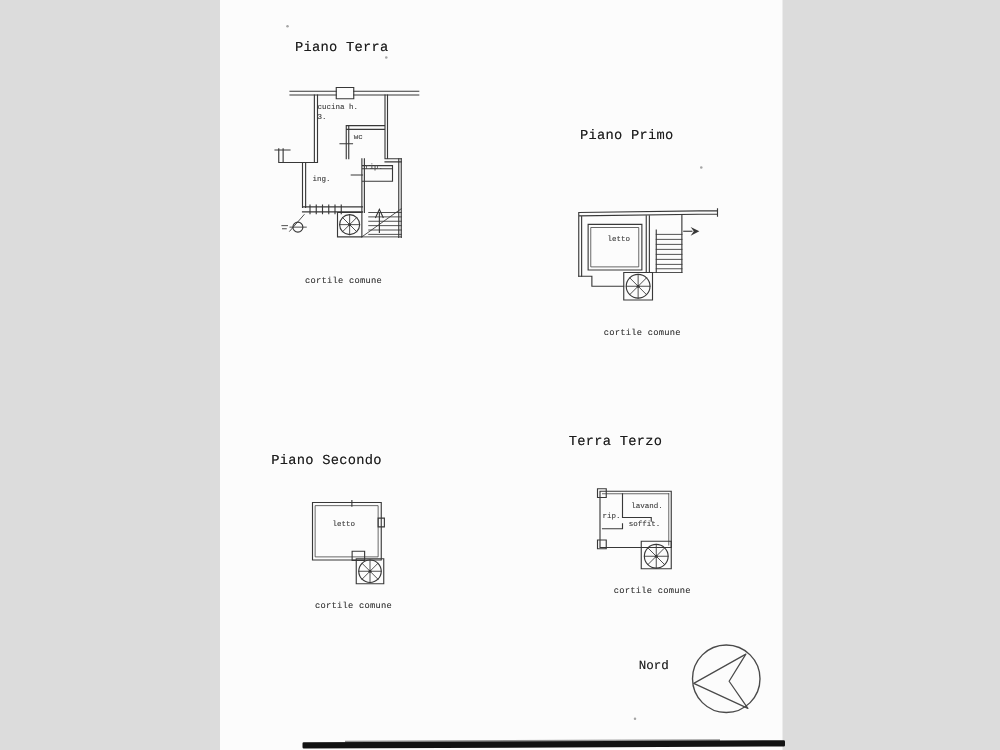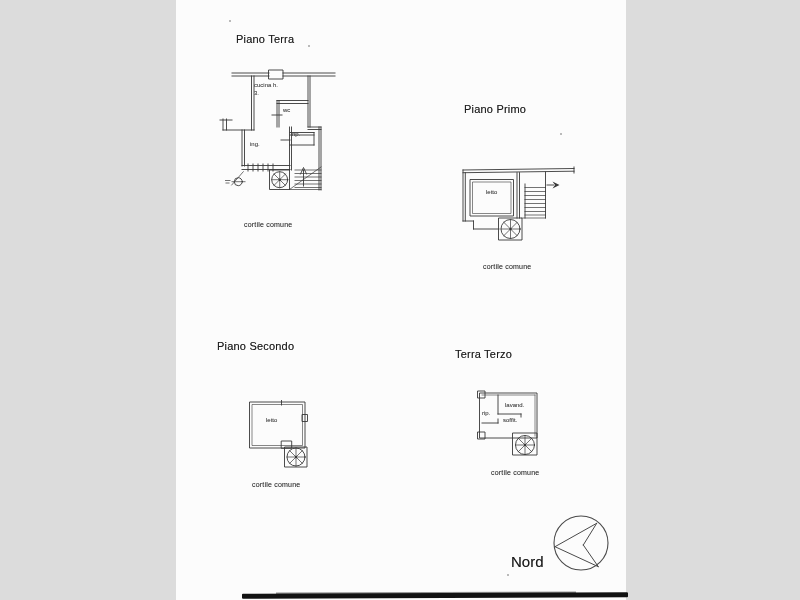--- a/index.html
+++ b/index.html
@@ -5,20 +5,21 @@
   html,body{margin:0;padding:0;}
   body{
     width:800px;height:600px;overflow:hidden;
     background:#dcdcdc;
     font-family:"Liberation Sans","DejaVu Sans",sans-serif;
     position:relative;
   }
   .paper{
     position:absolute;left:176px;top:0;width:450px;height:600px;
     background:#fcfcfc;
+    font-family:Liberation Mono, monospace;
   }
   .floor-title{
     position:absolute;
     font-size:11px;color:#1d1d1d;letter-spacing:.2px;
     text-shadow:0 0 .4px rgba(40,40,40,.55);
     white-space:nowrap;
   }
   .caption{
     position:absolute;
     font-size:7px;color:#3c3c3c;letter-spacing:.2px;
@@ -28,22 +29,22 @@
   .room-label{
     position:absolute;
     font-size:6px;color:#4a4a4a;
     text-shadow:0 0 .3px rgba(70,70,70,.5);
     white-space:nowrap;line-height:1.1;
   }
   .room-label.multiline{white-space:pre-line;line-height:1.3;}
   .plan-svg{position:absolute;overflow:visible;}
   .plan-svg *{vector-effect:non-scaling-stroke;}
   .nord-label{
-    position:absolute;left:335px;top:553px;
-    font-size:15px;color:#1c1c1c;
+    position:absolute;left:335px;top:528px;
+    font-size:10px;color:#1c1c1c;
     text-shadow:0 0 .4px rgba(40,40,40,.5);
   }
   .scan-band{
     position:absolute;left:66px;top:593px;width:386px;height:5px;
     background:#121212;transform:rotate(-.25deg);
     border-radius:1px;
   }
   .scan-band-streak{
     position:absolute;left:100px;top:591.5px;width:300px;height:1.5px;
     background:#3a3a3a;opacity:.55;transform:rotate(-.2deg);
@@ -134,21 +135,21 @@
         <polygon points="104.5,25 97.5,21.5 100,25 97.5,28.5" fill="#383838" stroke="none"></polygon>
       </g>
     </svg>
 
     <span class="room-label" style="left:310px;top:189px">letto</span>
 
     <span class="caption" style="left:307px;top:263px">cortile comune</span>
   </section>
 
   <section>
-    <span class="floor-title" style="left:41px;top:340px">Piano Secondo</span>
+    <span class="floor-title" style="left:41px;top:363px">Piano Secondo</span>
 
     <svg class="plan-svg" style="left:69px;top:395px" width="70" height="80" viewBox="0 0 70 80" fill="none" stroke="#383838" stroke-width=".9" stroke-linecap="square">
       <rect x="5" y="7" width="55" height="46"></rect>
       <rect stroke-width=".6" x="7.5" y="9.5" width="50" height="41"></rect>
       <path d="M36.5 5.5 V10"></path>
       <rect x="57.5" y="19.5" width="5" height="7"></rect>
       <rect x="36.7" y="46" width="10" height="7.3"></rect>
       <g>
         <rect x="40" y="52" width="22" height="20"></rect>
         <circle cx="51" cy="62" r="9"></circle>

